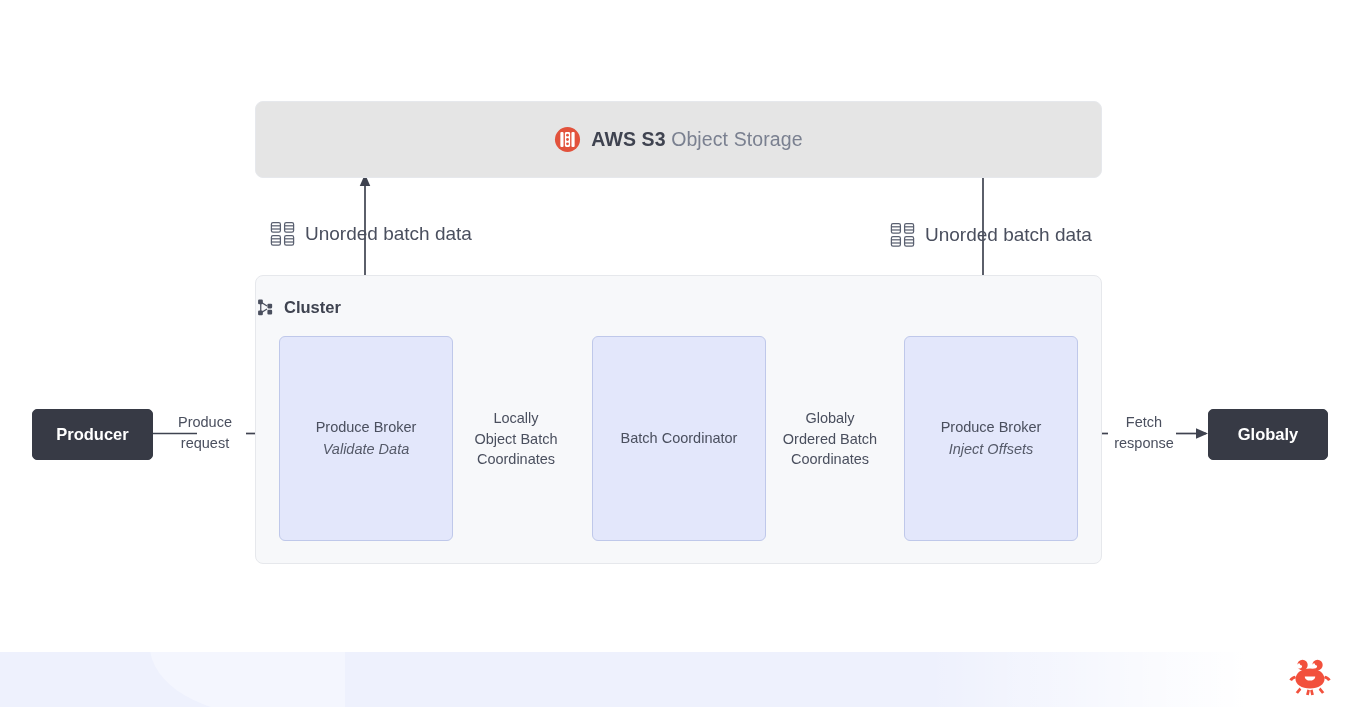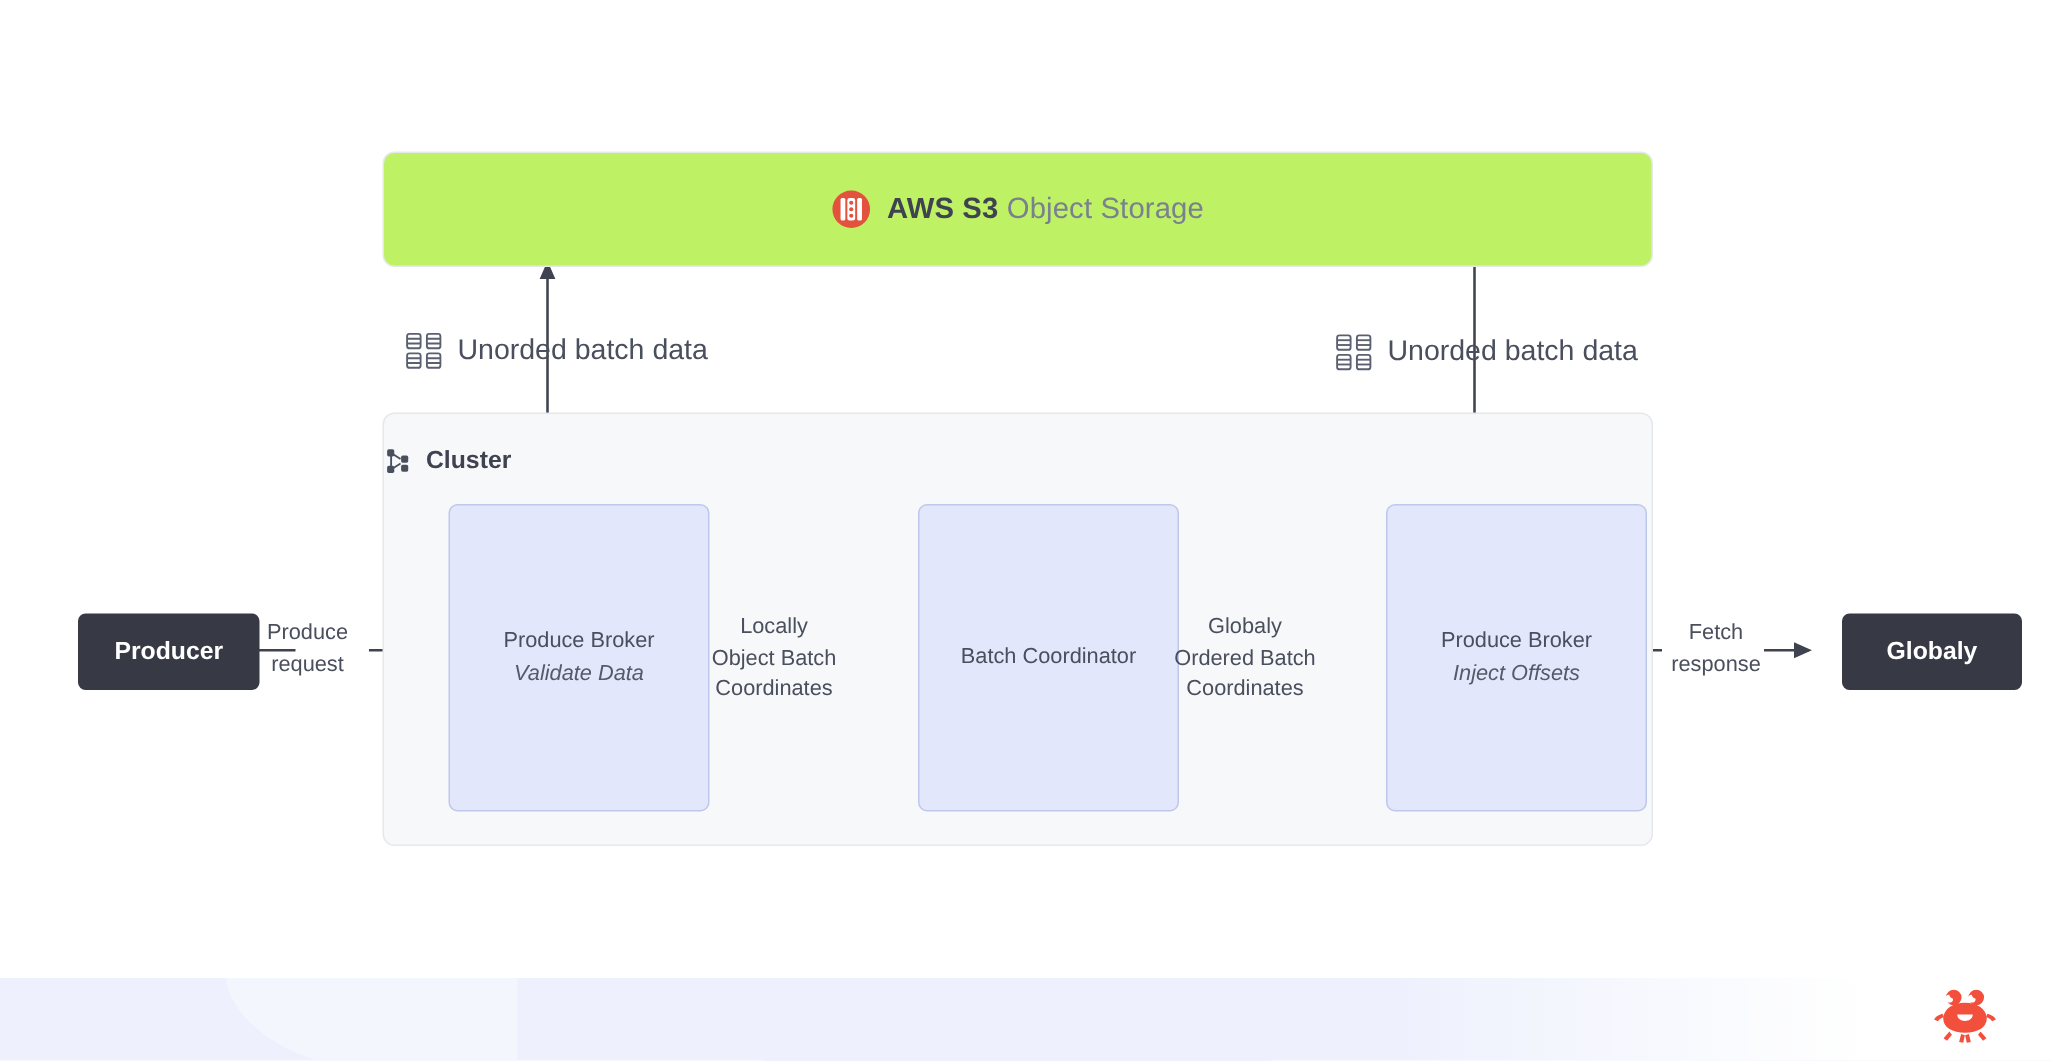--- a/index.html
+++ b/index.html
@@ -23,21 +23,21 @@
   }
   .footer-fade{
     position:absolute;right:0;top:0;width:440px;height:55px;
     background:linear-gradient(90deg,rgba(255,255,255,0) 0%,#ffffff 72%);
   }
   .crab-logo{position:absolute;left:1288px;top:656px;width:44px;height:40px;}
 
   
   .s3-panel{
     position:absolute;left:255px;top:101px;width:845px;height:75px;
-    background:#bef264;border:1px solid #e6e8ec;border-radius:8px;
+    background:#e5e5e5;border:1px solid #e6e8ec;border-radius:8px;
     display:flex;align-items:center;justify-content:center;gap:10px;
   }
   .s3-icon{width:27px;height:27px;flex:0 0 auto;}
   .s3-title{font-size:19.5px;letter-spacing:.1px;}
   .s3-title .strong{font-weight:bold;color:#3f4350;}
   .s3-title .light{font-weight:normal;color:#7a8090;}
 
   
   .cluster-panel{
     position:absolute;left:255px;top:275px;width:845px;height:287px;
@@ -47,21 +47,21 @@
     position:absolute;left:0;top:22px;width:845px;
     display:flex;align-items:center;gap:9px;
   }
   .cluster-icon{width:19px;height:19px;}
   .cluster-title{font-size:16.5px;font-weight:bold;color:#3f4350;}
 
   
   .node{
     position:absolute;border-radius:6px;
     display:flex;flex-direction:column;align-items:center;justify-content:center;
-    text-align:center;line-height:1.45;margin-left:20px;
+    text-align:center;line-height:1.45;
   }
   .node-broker{
     background:#e3e7fb;border:1px solid #bfc8ea;
     width:172px;height:203px;font-size:14.5px;color:#4a4f5e;
   }
   .node-broker .sub{font-style:italic;color:#555a69;}
   .box-b1{left:279px;top:336px;}
   .box-b2{left:592px;top:336px;}
   .box-b3{left:904px;top:336px;}
 

